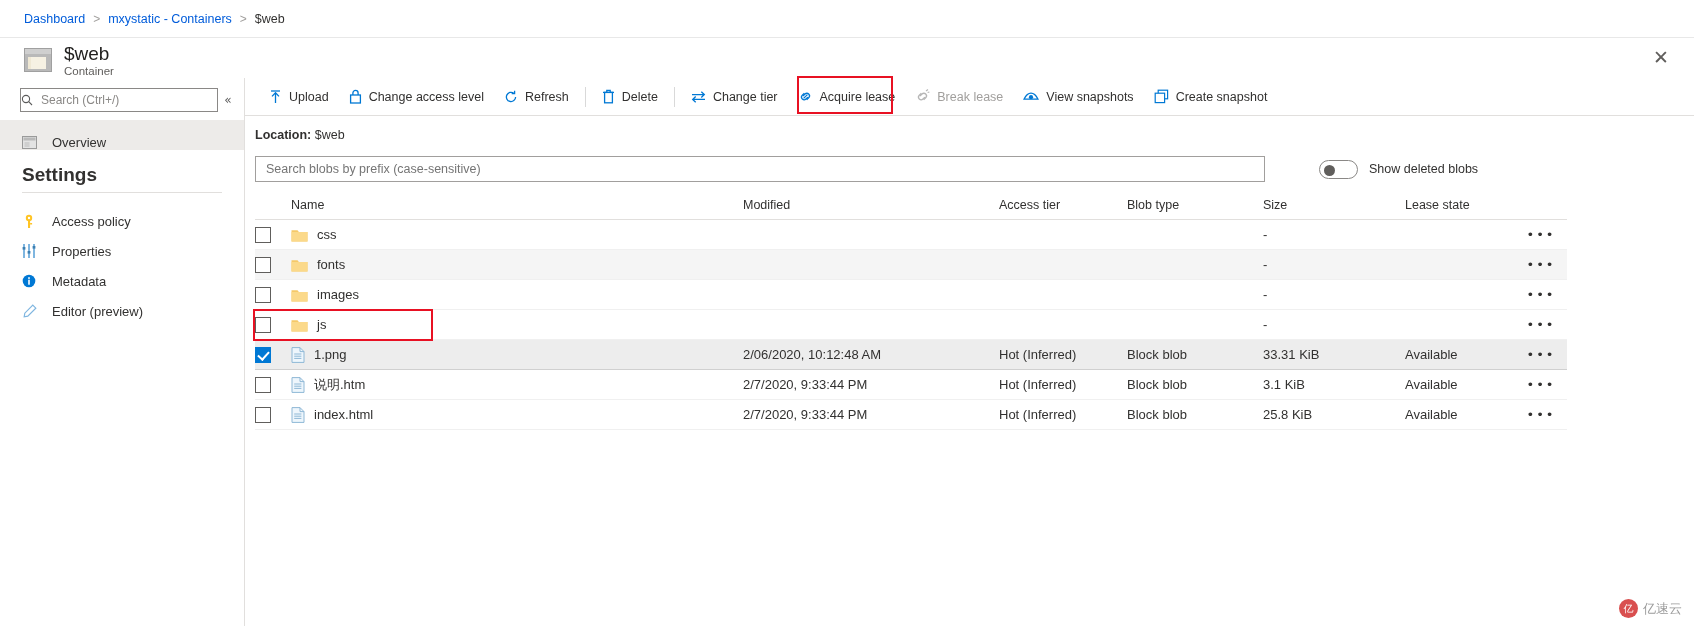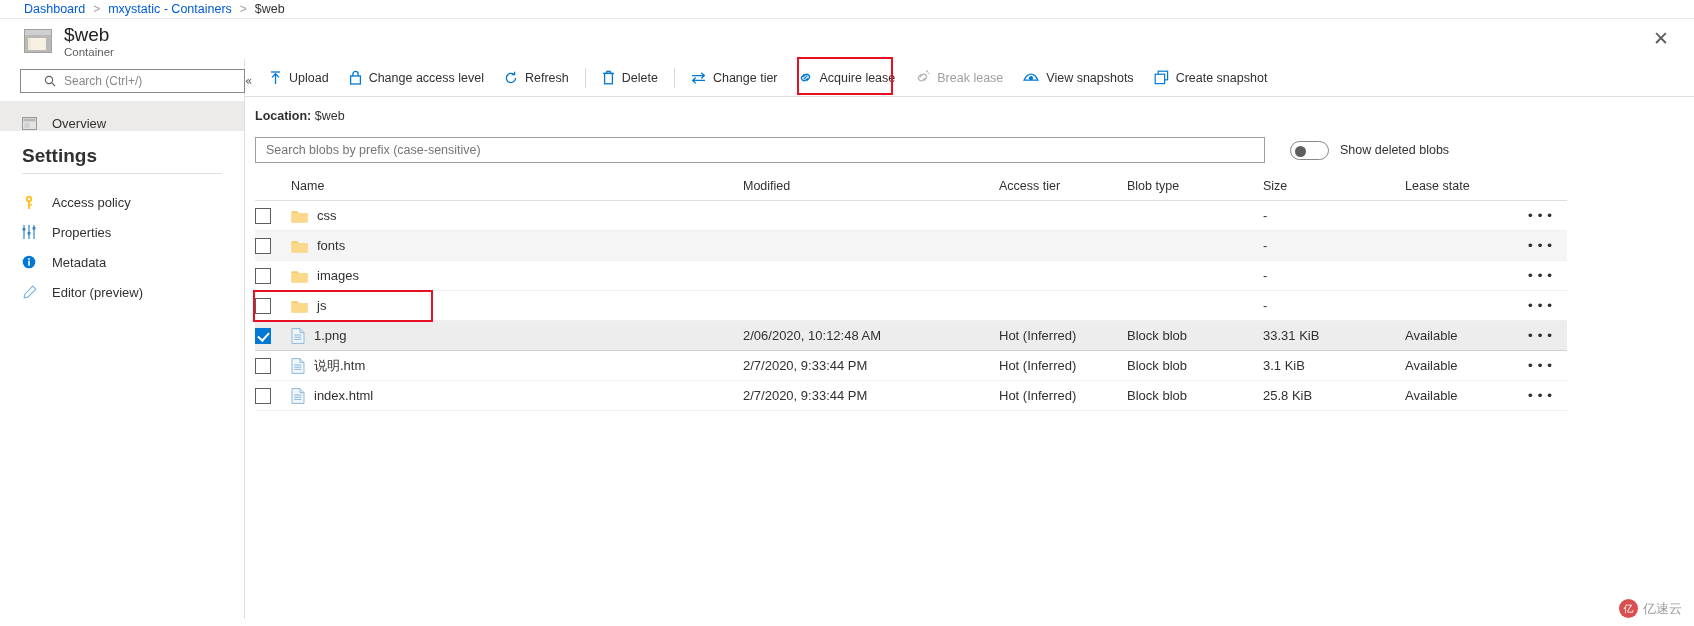--- a/index.html
+++ b/index.html
@@ -8,21 +8,21 @@
     width: 1694px; height: 626px;
     background: #ffffff;
     font-family: "Liberation Sans", sans-serif;
     font-size: 13px;
     color: #323130;
     overflow: hidden;
   }
 
   
   .breadcrumb {
-    height: 19px;
+    height: 38px;
     display: flex;
     align-items: center;
     padding: 0 0 0 24px;
     font-size: 12.5px;
     border-bottom: 1px solid #e8e8e8;
     text-align: right;
   }
   .crumb-link { color: #015cda; cursor: pointer; }
   .crumb-current { color: #323130; }
   .crumb-sep { color: #a19f9d; margin: 0 8px; font-size: 12px; }
@@ -78,21 +78,21 @@
     padding-top: 6px;
     background: #ffffff;
   }
   .search-row { display: flex; align-items: center; padding: 4px 6px 8px 20px; }
   .search-box {
     flex: 1 1 auto;
     height: 24px;
     border: 1px solid #8a8886;
     display: flex;
     align-items: center;
-    padding: 0 23px;
+    padding: 0 0;
     background: #fff;
   }
   .search-box .mag { margin-right: 6px; display: flex; }
   .search-box input {
     border: 0; outline: 0; flex: 1 1 auto;
     font-family: "Liberation Sans", sans-serif;
     font-size: 12px; color: #323130;
     background: transparent;
   }
   .search-box input::placeholder { color: #8a8886; }
@@ -146,20 +146,21 @@
     pointer-events: none;
   }
 
   .auth-block { padding: 10px 0 6px 10px; font-size: 12.5px; line-height: 18px; }
   .auth-block b { font-weight: bold; }
   .auth-link { color: #015cda; cursor: pointer; }
 
   .filter-row {
     display: flex; align-items: center;
     padding: 6px 0 10px 10px;
+    gap: 29px;
   }
   .prefix-box {
     width: 1010px; height: 26px;
     border: 1px solid #a19f9d;
     display: flex; align-items: center;
     padding: 0 8px; background: #fff;
   }
   .prefix-box input {
     border: 0; outline: 0; width: 100%;
     font-family: "Liberation Sans", sans-serif;

